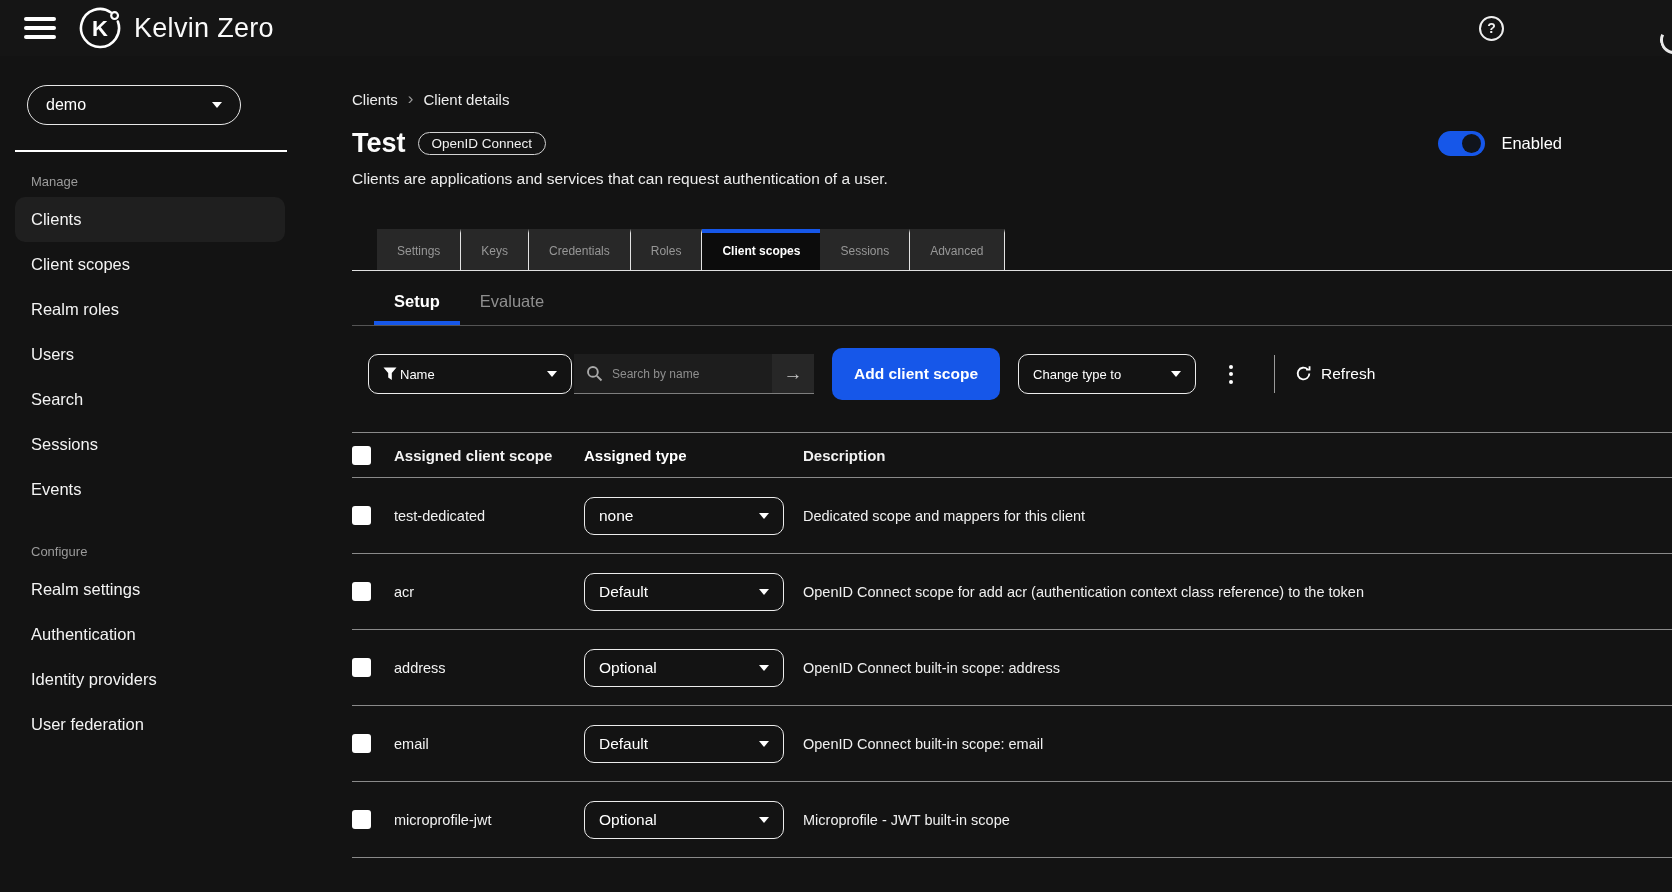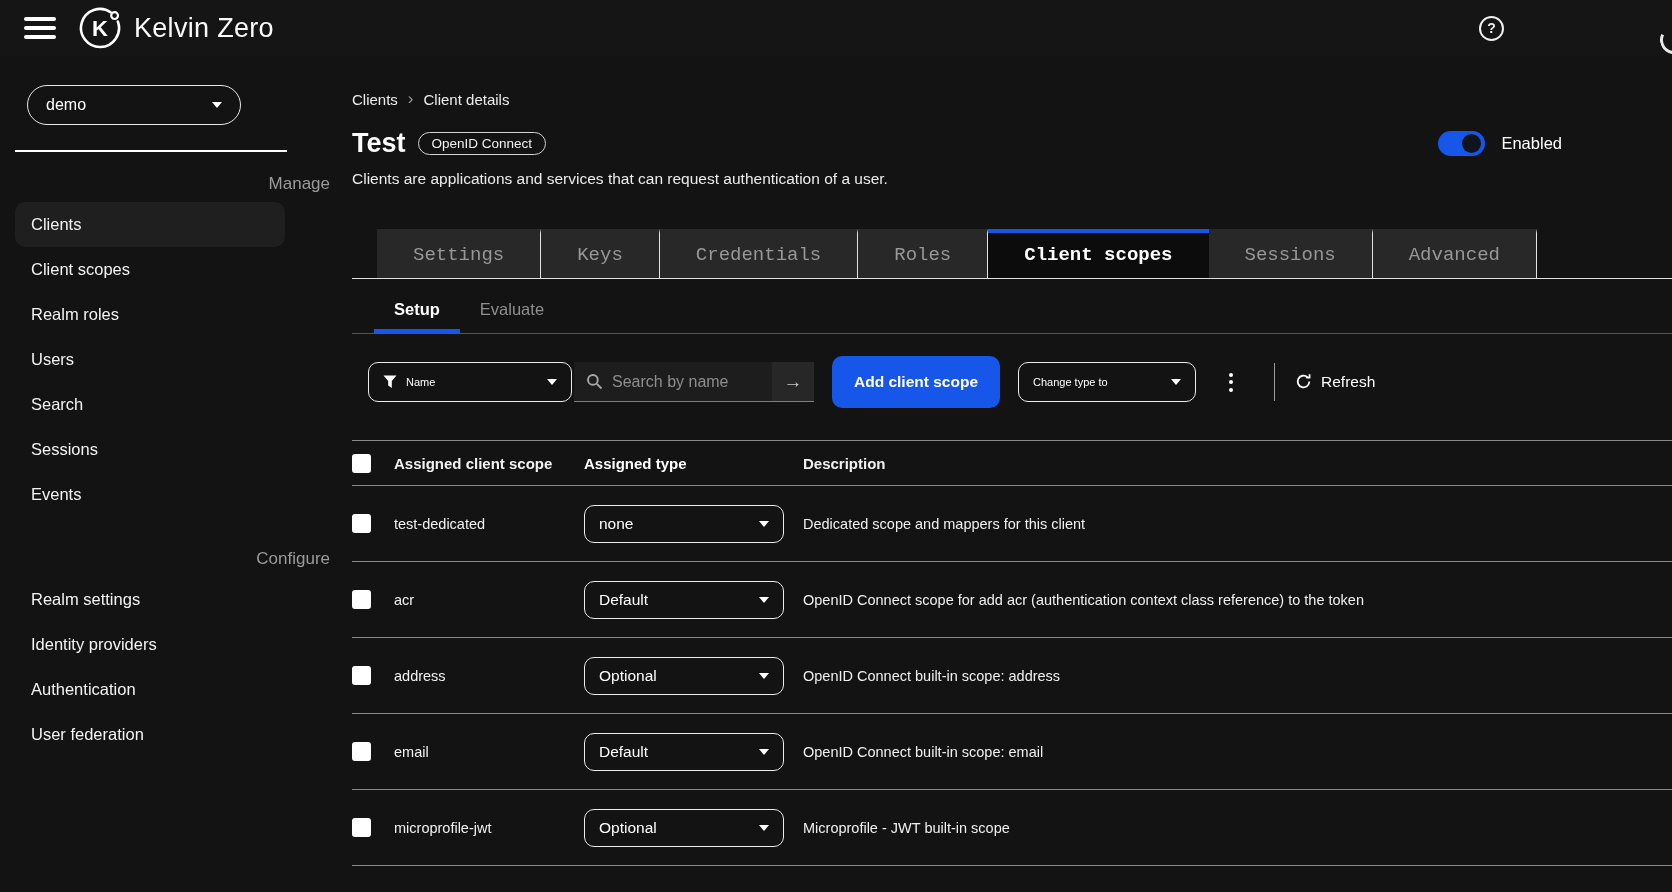--- a/index.html
+++ b/index.html
@@ -25,56 +25,56 @@
 
   
   .shell{display:flex;height:836px;}
 
   
   .sidebar{width:330px;flex:0 0 330px;padding-top:29px;}
   .realm-select{width:214px;height:40px;margin-left:27px;border:1.5px solid #e8e8e8;border-radius:20px;display:flex;align-items:center;padding:0 18px;font-size:16px;cursor:pointer;justify-content:flex-end;}
   .realm-select .caret{margin-left:auto;}
   .caret{width:0;height:0;border-left:5.5px solid transparent;border-right:5.5px solid transparent;border-top:6.5px solid #fff;}
   .side-divider{width:272px;height:2px;background:#fff;margin:25px 0 0 15px;border:none;}
-  .nav-section-label{margin:22px 0 8px 31px;font-size:17px;color:#9b9b9b;text-align:right;}
+  .nav-section-label{margin:22px 0 8px 31px;font-size:13px;color:#9b9b9b;}
   .nav-section-label.second{margin-top:32px;}
   .nav-item{width:270px;margin-left:15px;padding:13px 16px;font-size:16.5px;color:#f3f3f3;border-radius:10px;cursor:pointer;}
   .nav-item.active{background:#1f1f1f;}
 
   
   .main{flex:1;padding-left:22px;min-width:0;}
   .breadcrumb{margin-top:33px;display:flex;align-items:center;gap:10px;font-size:15px;color:#ededed;}
   .breadcrumb .sep{color:#9a9a9a;font-size:17px;}
   .title-row{margin-top:19px;display:flex;align-items:center;padding-right:110px;}
   .page-title{font-size:27px;font-weight:600;color:#fbfbfb;}
   .badge{margin-left:12px;border:1.5px solid #d3d3d3;border-radius:14px;padding:3px 13px;font-size:13.5px;color:#f0f0f0;}
   .title-spacer{flex:1;}
   .toggle{width:47px;height:25px;border-radius:13px;background:var(--accent);position:relative;cursor:pointer;}
   .toggle .knob{position:absolute;top:3px;right:4px;width:19px;height:19px;border-radius:50%;background:#10141c;}
   .enabled-label{margin-left:16px;font-size:16.5px;}
   .page-desc{margin-top:11px;font-size:15.5px;color:#ececec;}
 
   
   .tabs{display:flex;align-items:flex-end;margin-top:41px;border-bottom:1.5px solid var(--line-bright);padding-left:25px;}
-  .tab{background:#282828;color:var(--text-dim);font-size:19px;padding:11px 36px 12px;border-right:1px solid #e3e3e3;border-top:4px solid transparent;cursor:pointer;font-family:Liberation Mono, monospace;}
+  .tab{background:#282828;color:var(--text-dim);font-size:12px;padding:11px 20px 12px;border-right:1px solid #e3e3e3;border-top:4px solid transparent;cursor:pointer;}
   .tab.active{background:#0c0c0c;color:#fff;font-weight:700;border-top:4px solid var(--accent);border-right:none;}
 
   .subtabs{display:flex;padding:15px 0 0 22px;border-bottom:1px solid rgba(255,255,255,.28);}
   .subtab{font-size:16.5px;color:#8f8f8f;padding:6px 20px 10px;border-bottom:4px solid transparent;cursor:pointer;}
   .subtab.active{color:#fff;font-weight:600;border-bottom-color:var(--accent);}
 
   
   .toolbar{margin-top:22px;display:flex;align-items:center;padding-left:16px;}
-  .dd{height:40px;border:1.5px solid #ececec;border-radius:10px;display:flex;align-items:center;padding:0 14px;gap:9px;font-size:11px;cursor:pointer;}
+  .dd{height:40px;border:1.5px solid #ececec;border-radius:10px;display:flex;align-items:center;padding:0 14px;gap:3px;font-size:13px;cursor:pointer;}
   .filter-dd{width:204px;}
   .type-dd{width:178px;margin-left:18px;}
   .dd .caret{margin-left:auto;}
   .search-group{display:flex;height:40px;margin-left:2px;}
   .search-box{width:198px;background:#1d1d1d;border-bottom:1px solid #7e7e7e;display:flex;align-items:center;gap:9px;padding:0 12px;}
-  .search-placeholder{color:#8e8e8e;font-size:16px;}
+  .search-placeholder{color:#8e8e8e;font-size:12px;}
   .search-arrow{width:42px;background:#272727;border-bottom:1px solid #7e7e7e;display:flex;align-items:center;justify-content:center;color:#c9c9c9;font-size:19px;cursor:pointer;}
   .add-btn{height:52px;margin-left:18px;padding:0 22px;background:var(--accent);border:none;border-radius:10px;color:#fff;font-size:15.5px;font-weight:700;font-family:inherit;cursor:pointer;}
   .kebab{width:42px;height:40px;margin-left:14px;display:flex;flex-direction:column;align-items:center;justify-content:center;gap:3.5px;cursor:pointer;}
   .kebab i{width:4px;height:4px;border-radius:50%;background:#fff;}
   .v-divider{width:1px;height:38px;background:#9a9a9a;margin:0 20px 0 22px;}
   .refresh{display:flex;gap:9px;font-size:15.5px;cursor:pointer;}
 
   
   .scopes-table{margin-top:32px;}
   .trow{display:flex;align-items:center;border-bottom:1px solid var(--line-table);}
@@ -127,22 +127,22 @@
     <div class="nav-item active">Clients</div>
     <div class="nav-item">Client scopes</div>
     <div class="nav-item">Realm roles</div>
     <div class="nav-item">Users</div>
     <div class="nav-item">Search</div>
     <div class="nav-item">Sessions</div>
     <div class="nav-item">Events</div>
 
     <div class="nav-section-label second">Configure</div>
     <div class="nav-item">Realm settings</div>
+    <div class="nav-item">Authentication</div>
     <div class="nav-item">Identity providers</div>
-    <div class="nav-item">Authentication</div>
     <div class="nav-item">User federation</div>
   </aside>
 
   <main class="main">
 
     <nav class="breadcrumb">
       <span>Clients</span>
       <span class="sep">›</span>
       <span>Client details</span>
     </nav>

